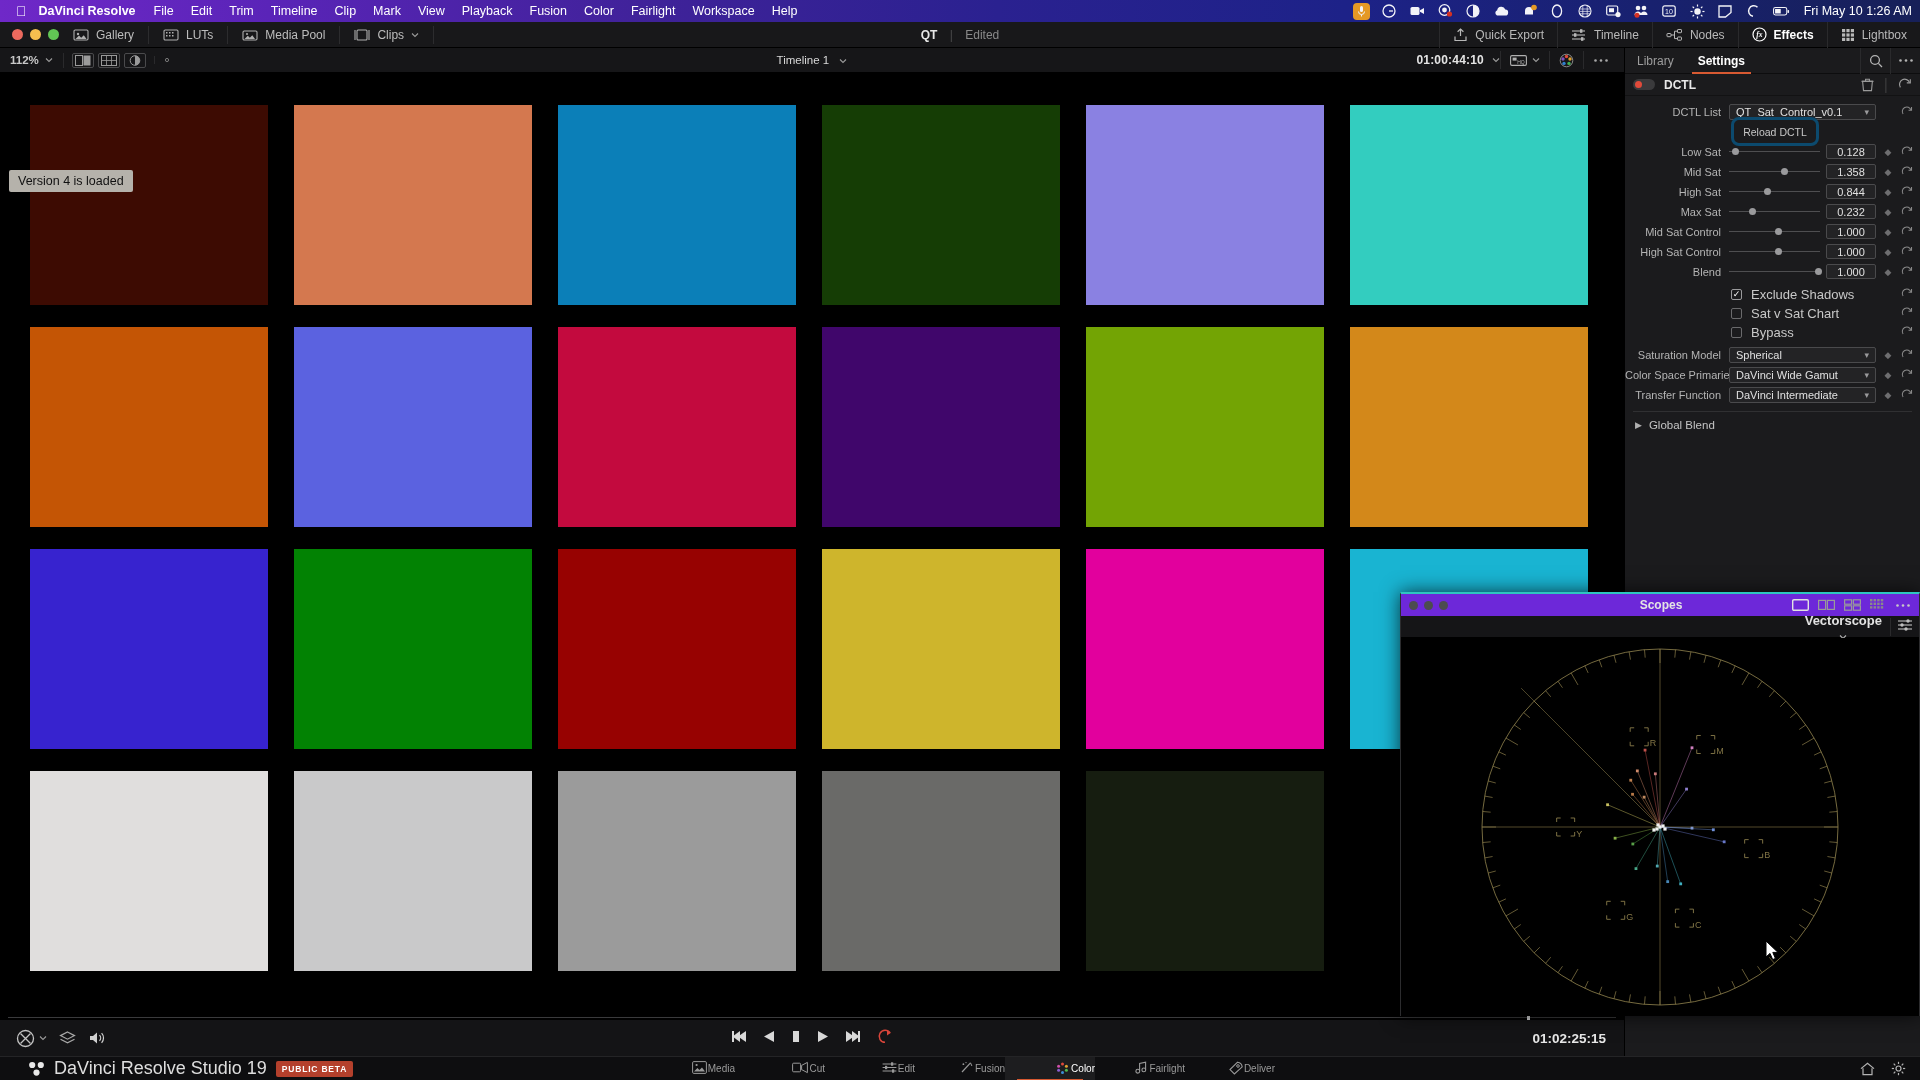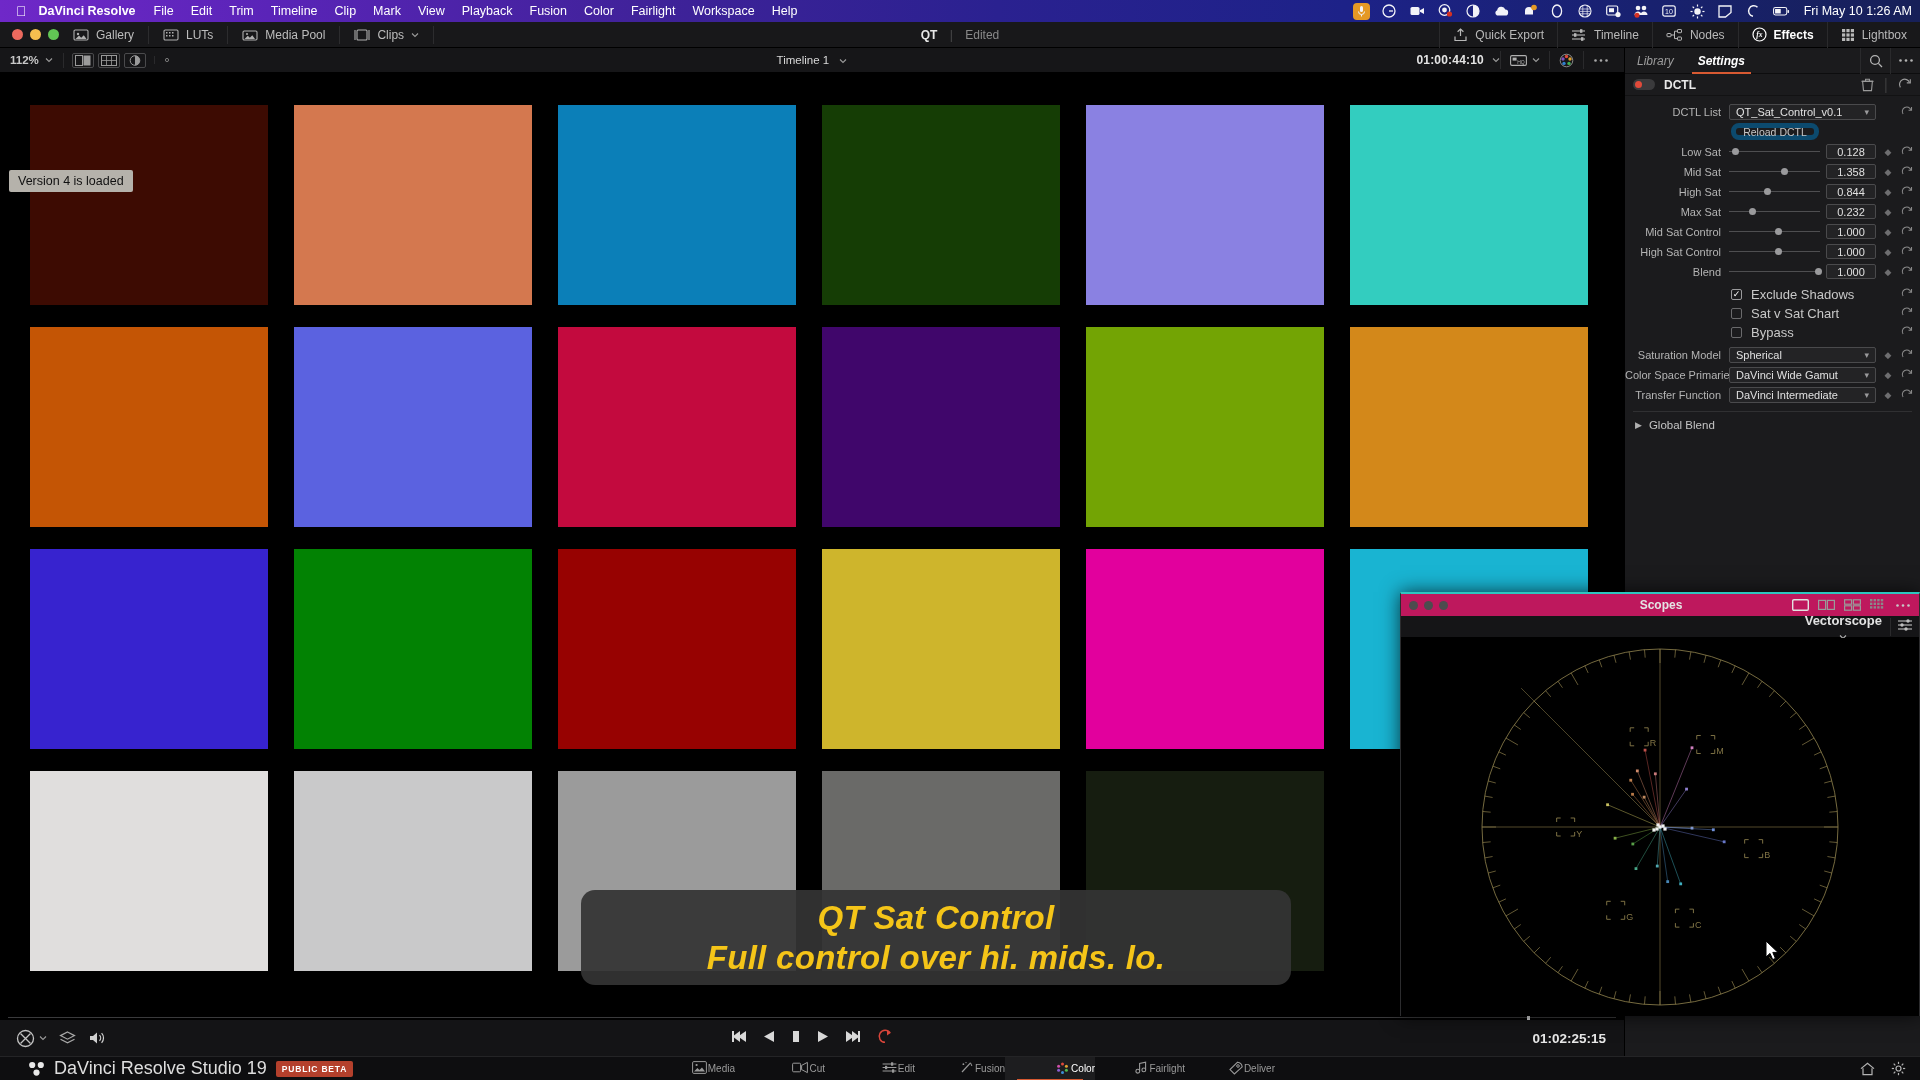--- a/index.html
+++ b/index.html
@@ -102,21 +102,21 @@
   .page.active{ background:#1d1d1f; color:#fff; }
   .page.active::after{ content:""; position:absolute; left:12px; right:12px; bottom:0; height:2px; background:#d85a32;}
   .pb-right{ position:absolute; right:14px; display:flex; gap:16px; align-items:center;}
 
   
   .inspector{
     position:absolute; top:48px; left:1624px; width:296px; height:1008px; background:#1b1b1d;
     border-left:1px solid #000;
   }
   .insp-tabs{ height:26px; display:flex; align-items:center; border-bottom:1px solid #0d0d0e; position:relative;}
-  .itab{ padding:0 12px; height:26px; display:flex; align-items:center; font-size:12px; color:#9d9d9d; position:relative;font-style:italic;}
+  .itab{ padding:0 12px; height:26px; display:flex; align-items:center; font-size:12px; color:#9d9d9d; position:relative;}
   .itab.active{ color:#fff; font-weight:bold;}
   .itab.active::after{ content:""; position:absolute; left:6px; right:6px; bottom:0; height:2px; background:#d85a32;}
   .insp-tabs .ir{ margin-left:auto; display:flex; align-items:center; gap:0;}
   .ir-btn{ width:30px; height:26px; display:flex; align-items:center; justify-content:center; border-left:1px solid #2a2a2c;}
 
   .fx-header{ height:22px; display:flex; align-items:center; padding:0 8px; border-bottom:1px solid #121213;}
   .tog{ width:22px; height:11px; border-radius:6px; background:#3a3a3c; position:relative; margin-right:9px;}
   .tog i{ position:absolute; left:2px; top:2px; width:7px; height:7px; border-radius:50%; background:#e04a3a;}
   .fx-title{ font-size:12px; font-weight:bold; color:#e8e8e8;}
   .fx-header .hr{ margin-left:auto; display:flex; align-items:center; gap:10px;}
@@ -129,38 +129,38 @@
   .slider .track{ position:absolute; top:6px; left:0; right:0; height:1px; background:#4e4e50;}
   .slider .knob{ position:absolute; top:3px; width:7px; height:7px; border-radius:50%; background:#9a9a9c;}
   .numbox{ width:50px; height:15px; border:1px solid #4a4a4c; border-radius:2px; background:#232325; color:#e0e0e0;
            font-size:11px; display:flex; align-items:center; justify-content:center;}
   .kf{ width:12px; text-align:center; color:#6e6e70; font-size:9px;}
   .rst{ width:14px; display:flex; align-items:center; justify-content:center;}
 
   .dropdown{ flex:1; height:16px; border:1px solid #4a4a4c; border-radius:2px; background:#232325;
              display:flex; align-items:center; padding:0 6px; font-size:11px; color:#e0e0e0;}
   .dropdown .cv{ margin-left:auto; color:#9a9a9c; font-size:9px;}
-  .btn-reload{ width:88px; height:17px; border:5px solid #0c4a6e; border-radius:8px; display:flex; align-items:center;
+  .btn-reload{ width:88px; height:29px; border:3px solid #0c4a6e; border-radius:8px; display:flex; align-items:center;
                justify-content:center; font-size:10.5px; color:#c6c6c6; margin-left:2px;}
   .cbrow{ display:flex; align-items:center; height:18px; padding-right:6px; margin-bottom:1px;}
   .cbrow .pad{ width:104px;}
   .cbx{ width:11px; height:11px; border:1px solid #6a6a6c; border-radius:2px; margin:0 9px 0 2px; display:flex; align-items:center; justify-content:center; font-size:9px; color:#fff;}
   .cbx.on{ border-color:#9a9a9c;}
   .cblabel{ font-size:13px; color:#c8c8c8;}
   .cbrow .rst{ margin-left:auto;}
   .divider{ height:1px; background:#303032; margin:7px 8px 0 8px;}
   .global-blend{ display:flex; align-items:center; gap:7px; padding:7px 0 0 10px; font-size:11.5px; color:#c4c4c4;}
 
   
   .scopes{
     position:absolute; left:1400px; top:592px; width:520px; height:424px;
     background:#0b0b0c; border:1px solid #2c2c2e; border-top:2px solid #2ec6c0;
     box-shadow:0 0 18px rgba(0,0,0,.7);
   }
-  .sc-title{ height:22px; background:#be185d; display:flex; align-items:center; position:relative; padding:0 8px;}
+  .sc-title{ height:22px; background:#6d28d9; display:flex; align-items:center; position:relative; padding:0 8px;}
   .sc-traffic{ display:flex; gap:6px;}
   .sc-traffic i{ width:9px; height:9px; border-radius:50%; background:#4c4c4e; display:block;}
   .sc-title .t{ position:absolute; left:0; width:520px; text-align:center; font-size:12px; color:#e4e4e4; font-weight:bold; pointer-events:none;}
   .sc-title .icons{ margin-left:auto; display:flex; align-items:center; gap:9px;}
   .sc-sub{ height:22px; background:#151517; display:flex; align-items:center; justify-content:flex-end; padding-right:6px; gap:8px; border-bottom:1px solid #000;}
   .sc-mode{ display:flex; align-items:center; gap:6px; font-size:13px; color:#e2e2e2; font-weight:bold;flex-direction:column;}
   .sc-body{ position:absolute; left:0; top:44px; width:518px; height:378px; background:#000; overflow:hidden;}
   .cursor{ position:absolute; left:1765px; top:940px; width:16px; height:22px; z-index:30;}
 </style>
 </head>
@@ -507,24 +507,20 @@
       <div class="swatch" style="background: rgb(224, 222, 221);"></div>
       <div class="swatch" style="background: rgb(201, 201, 202);"></div>
       <div class="swatch" style="background: rgb(155, 155, 155);"></div>
       <div class="swatch" style="background: rgb(106, 106, 104);"></div>
       <div class="swatch" style="background: rgb(22, 29, 16);"></div>
       <div class="swatch" style="background: rgb(0, 0, 0);"></div>
     </div>
 
   <div class="tooltip">Version 4 is loaded</div>
 
-  <div class="title-card">
-    <div class="l1">QT Sat Control</div>
-    <div class="l2">Full control over hi. mids. lo.</div>
-  </div>
 </div>
 
 <div class="scrub">
   <div class="scrub-line"></div>
   <div class="scrub-head"></div>
 </div>
 
 <div class="transport">
   <div class="tp-left">
     <span style="display:flex;align-items:center;gap:4px">

